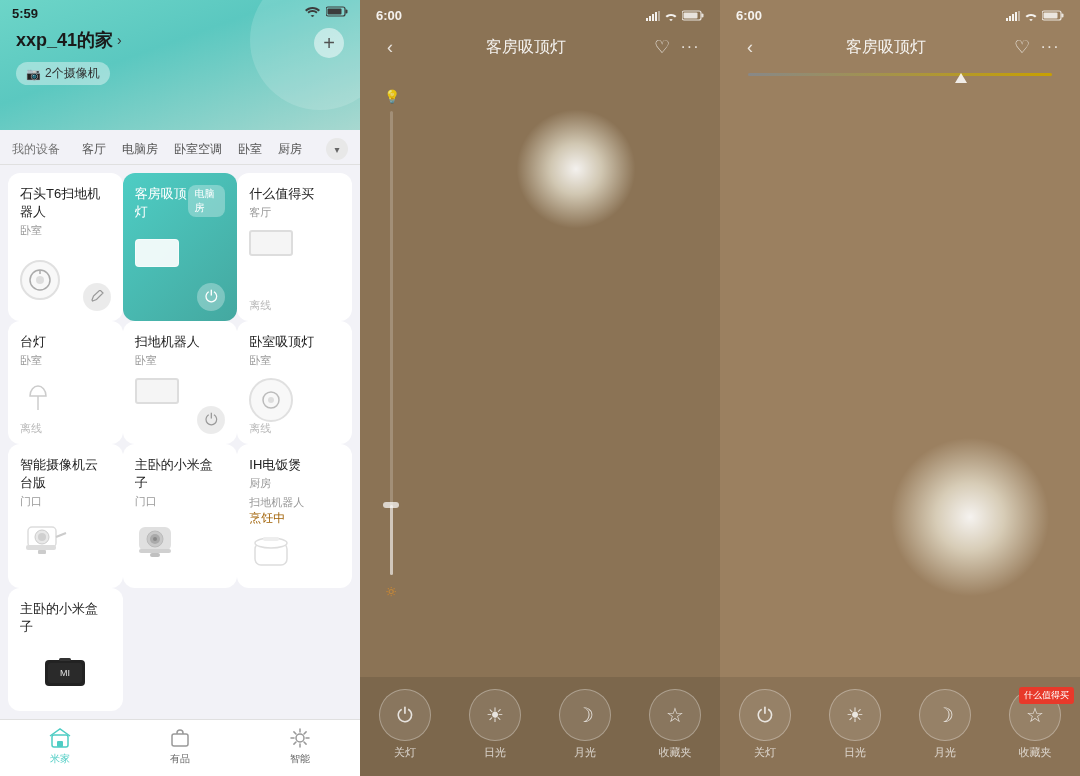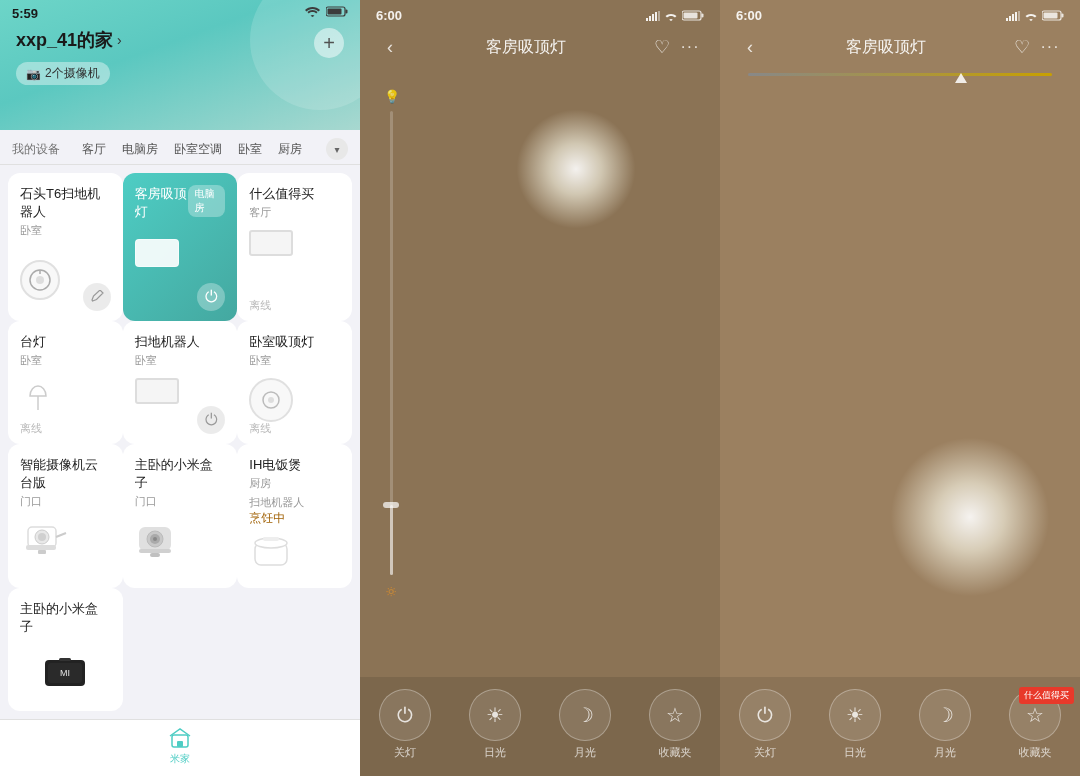--- a/index.html
+++ b/index.html
@@ -530,20 +530,38 @@
     <div class="navbar-item active">
       <div class="navbar-icon">
         <svg width="22" height="22" viewBox="0 0 22 22">
             <rect x="3" y="8" width="16" height="12" rx="2" fill="none" stroke="#4ecdc4" stroke-width="1.5"></rect>
             <path d="M1 9L11 2l10 7" fill="none" stroke="#4ecdc4" stroke-width="1.5"></path>
             <rect x="8" y="14" width="6" height="6" rx="1" fill="#4ecdc4"></rect>
           </svg>
       </div>
       <span class="navbar-label">米家</span>
     </div>
+    <div class="navbar-item">
+      <div class="navbar-icon">
+        <svg width="22" height="22" viewBox="0 0 22 22">
+            <rect x="3" y="7" width="16" height="12" rx="2" fill="none" stroke="#999" stroke-width="1.5"></rect>
+            <path d="M8 7V6a3 3 0 016 0v1" fill="none" stroke="#999" stroke-width="1.5"></path>
+          </svg>
+      </div>
+      <span class="navbar-label">有品</span>
+    </div>
+    <div class="navbar-item">
+      <div class="navbar-icon">
+        <svg width="22" height="22" viewBox="0 0 22 22">
+            <circle cx="11" cy="11" r="4" fill="none" stroke="#999" stroke-width="1.5"></circle>
+            <path d="M11 2v3M11 17v3M2 11h3M17 11h3M4.9 4.9l2.1 2.1M15 15l2.1 2.1M4.9 17.1L7 15M15 7l2.1-2.1" stroke="#999" stroke-width="1.5" stroke-linecap="round"></path>
+          </svg>
+      </div>
+      <span class="navbar-label">智能</span>
+    </div>
   </div>
 </div>
 
 <div class="panel-light dark-bg">
 
   <div class="light-status-bar">
     <span class="status-bar-left">6:00</span>
     <div class="status-bar-right">
       <svg width="14" height="10" viewBox="0 0 14 10">
           <rect x="0" y="7" width="2" height="3" fill="rgba(255,255,255,0.9)"></rect>

